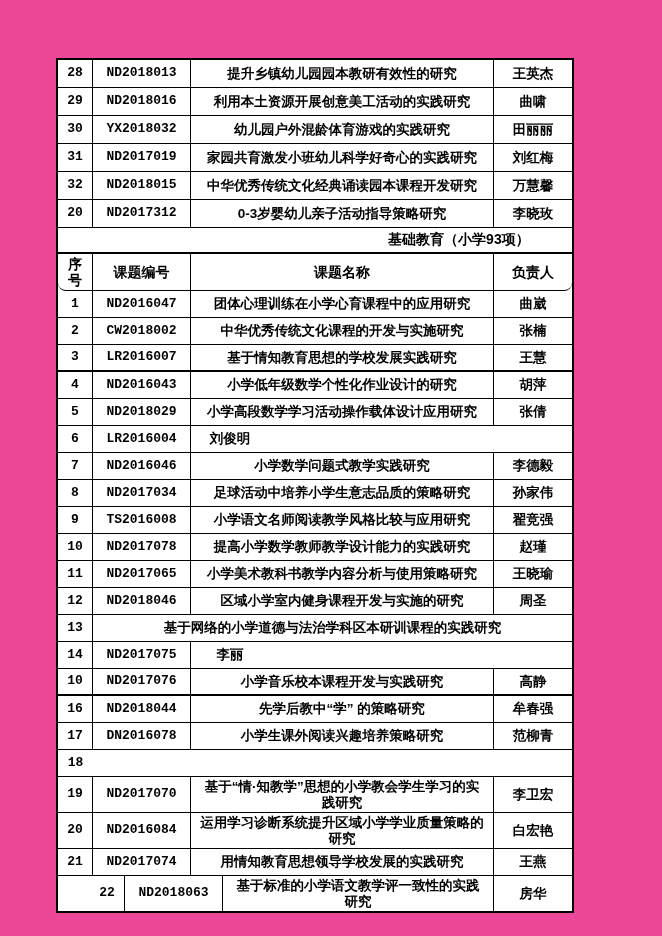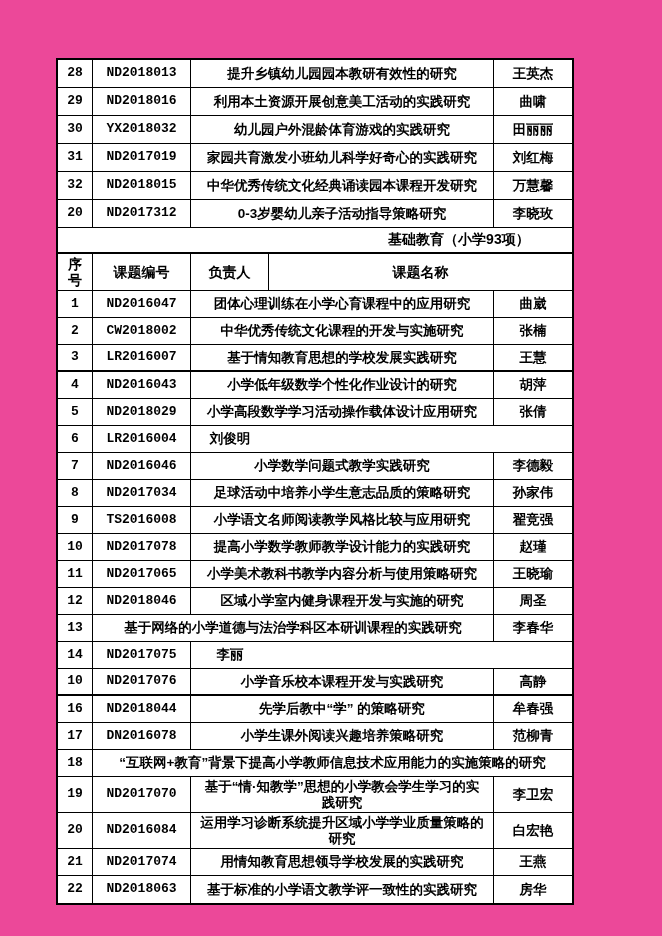--- a/index.html
+++ b/index.html
@@ -24,21 +24,21 @@
 
   .tr {
     display: flex;
     align-items: stretch;
     border-bottom: 1px solid #000;
     min-height: 27px;
     box-sizing: border-box;
   }
   .kind .tr { min-height: 28px; }
   .rows .tr:last-child { border-bottom: 1px solid #000; }
-  .primary .tr:last-child { border-bottom: none; }
+  .primary .tr:last-child { border-bottom: none; margin-left: 32px; }
   
   .primary .tr:nth-child(3), .primary .tr:nth-child(15) { border-bottom: 2.5px solid #000; }
 
   .td {
     display: flex;
     align-items: center;
     justify-content: center;
     text-align: center;
     border-right: 1px solid #000;
     box-sizing: border-box;
@@ -73,20 +73,21 @@
     white-space: nowrap;
     font-weight: 700;
     font-size: 14px;
   }
 
   .header-row {
     display: flex;
     min-height: 33px;
     border-bottom: 1px solid #000;
     box-sizing: border-box;
+    border-radius: 8px;
   }
   .header-row .td { font-size: 14px; }
 </style>
 </head>
 <body>
 
 <div class="page">
   <div class="tbl">
 
     <div class="rows kind" id="kind-rows">
@@ -128,22 +129,22 @@
         </div>
       </div>
 
     <div class="section-row">
       <span class="section-title">基础教育（小学93项）</span>
     </div>
 
     <div class="header-row">
       <div class="td c1">序号</div>
       <div class="td c2">课题编号</div>
+      <div class="td c3">课题名称</div>
       <div class="td c4">负责人</div>
-      <div class="td c3">课题名称</div>
     </div>
 
     <div class="rows primary" id="primary-rows">
         <div class="tr">
           <div class="td c1 num">1</div>
           <div class="td c2 code">ND2016047</div>
           <div class="td c3">团体心理训练在小学心育课程中的应用研究</div>
           <div class="td c4">曲崴</div>
         </div>
         <div class="tr">
@@ -207,21 +208,20 @@
         </div>
         <div class="tr">
           <div class="td c1 num">12</div>
           <div class="td c2 code">ND2018046</div>
           <div class="td c3">区域小学室内健身课程开发与实施的研究</div>
           <div class="td c4">周圣</div>
         </div>
         <div class="tr">
           <div class="td c1 num">13</div>
           <div class="td c3">基于网络的小学道德与法治学科区本研训课程的实践研究</div>
-          <div class="td c4">李春华</div>
         </div>
         <div class="tr">
           <div class="td c1 num">14</div>
           <div class="td c2 code">ND2017075</div>
           <div class="td c4">李丽</div>
         </div>
         <div class="tr">
           <div class="td c1 num">10</div>
           <div class="td c2 code">ND2017076</div>
           <div class="td c3">小学音乐校本课程开发与实践研究</div>
@@ -234,21 +234,20 @@
           <div class="td c4">牟春强</div>
         </div>
         <div class="tr">
           <div class="td c1 num">17</div>
           <div class="td c2 code">DN2016078</div>
           <div class="td c3">小学生课外阅读兴趣培养策略研究</div>
           <div class="td c4">范柳青</div>
         </div>
         <div class="tr">
           <div class="td c1 num">18</div>
-          <div class="td c3">“互联网+教育”背景下提高小学教师信息技术应用能力的实施策略的研究</div>
         </div>
         <div class="tr">
           <div class="td c1 num">19</div>
           <div class="td c2 code">ND2017070</div>
           <div class="td c3">基于“情·知教学”思想的小学教会学生学习的实践研究</div>
           <div class="td c4">李卫宏</div>
         </div>
         <div class="tr">
           <div class="td c1 num">20</div>
           <div class="td c2 code">ND2016084</div>

